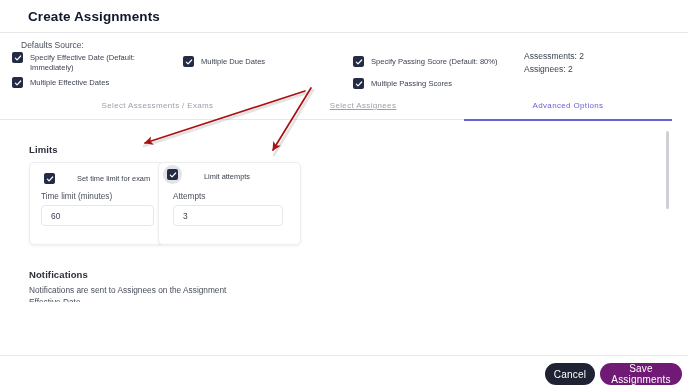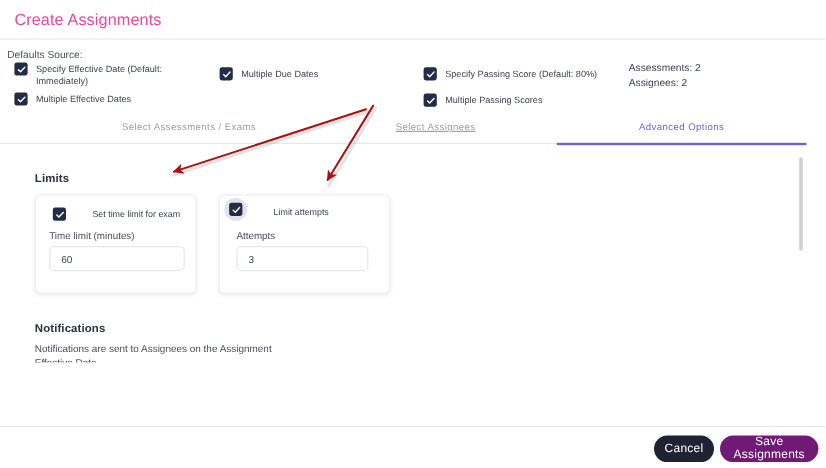--- a/index.html
+++ b/index.html
@@ -16,34 +16,34 @@
   }
 
   
   .titlebar {
     position: absolute; left: 0; top: 0;
     width: 688px; height: 33px;
     border-bottom: 1px solid #e8e8ec;
     display: flex; align-items: center;
   }
   .title {
-    margin-left: 12px;
+    margin-left: 28px;
     font-size: 13.5px;
-    font-weight: 400;
-    color: #ec4899;
+    font-weight: 700;
+    color: #0f172a;
     letter-spacing: .1px;
   }
 
   
   .defaults {
     position: absolute; left: 0; top: 36px;
     width: 688px; height: 58px;
   }
   .defaults-label {
-    position: absolute; left: 6px; top: 4px;
+    position: absolute; left: 21px; top: 4px;
     font-size: 8.5px; color: #4a4f5c;
   }
   .cbrow {
     position: absolute;
     display: flex; align-items: flex-start; gap: 7px;
   }
   .cbrow .cblabel {
     font-size: 7.6px;
     color: #3d4352;
     line-height: 10px;
@@ -115,21 +115,21 @@
   .limits-h { left: 29px; top: 144px; }
 
   .card {
     position: absolute;
     background: #ffffff;
     border: 1px solid #edeef1;
     border-radius: 5px;
     box-shadow: 0 1px 3px rgba(20,22,30,.07);
   }
   .card-a { left: 29px; top: 162px; width: 135px; height: 83px; }
-  .card-b { left: 182px; top: 162px; width: 143px; height: 83px; }
+  .card-b { left: 158px; top: 162px; width: 143px; height: 83px; }
 
   .card-cb {
     position: absolute; left: 14px; top: 10px;
     display: flex; align-items: center; gap: 22px;
   }
   .card-cb-b { left: 8px; top: 6px; }
   .card-cb .cblabel { font-size: 7.4px; color: #3d4352; }
 
   .field-label {
     position: absolute;

